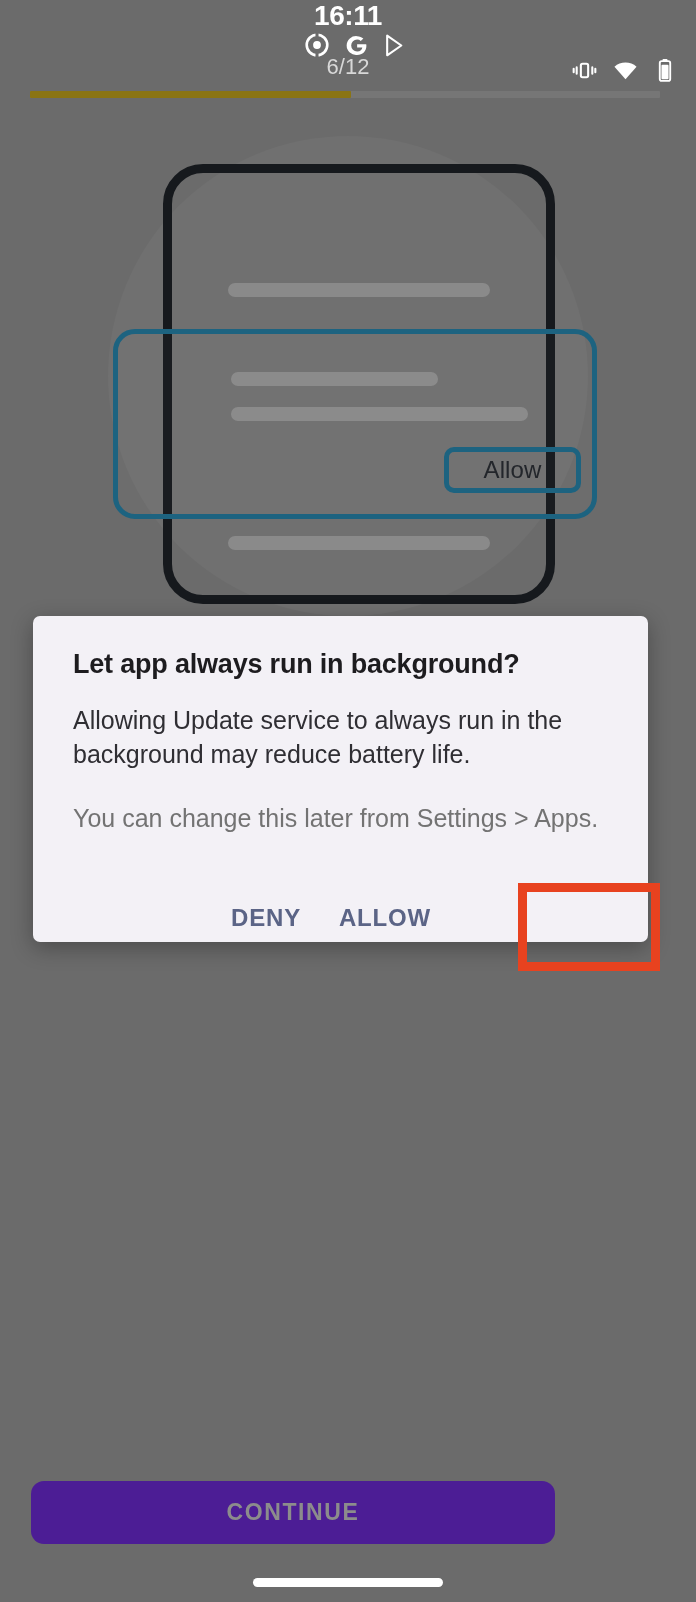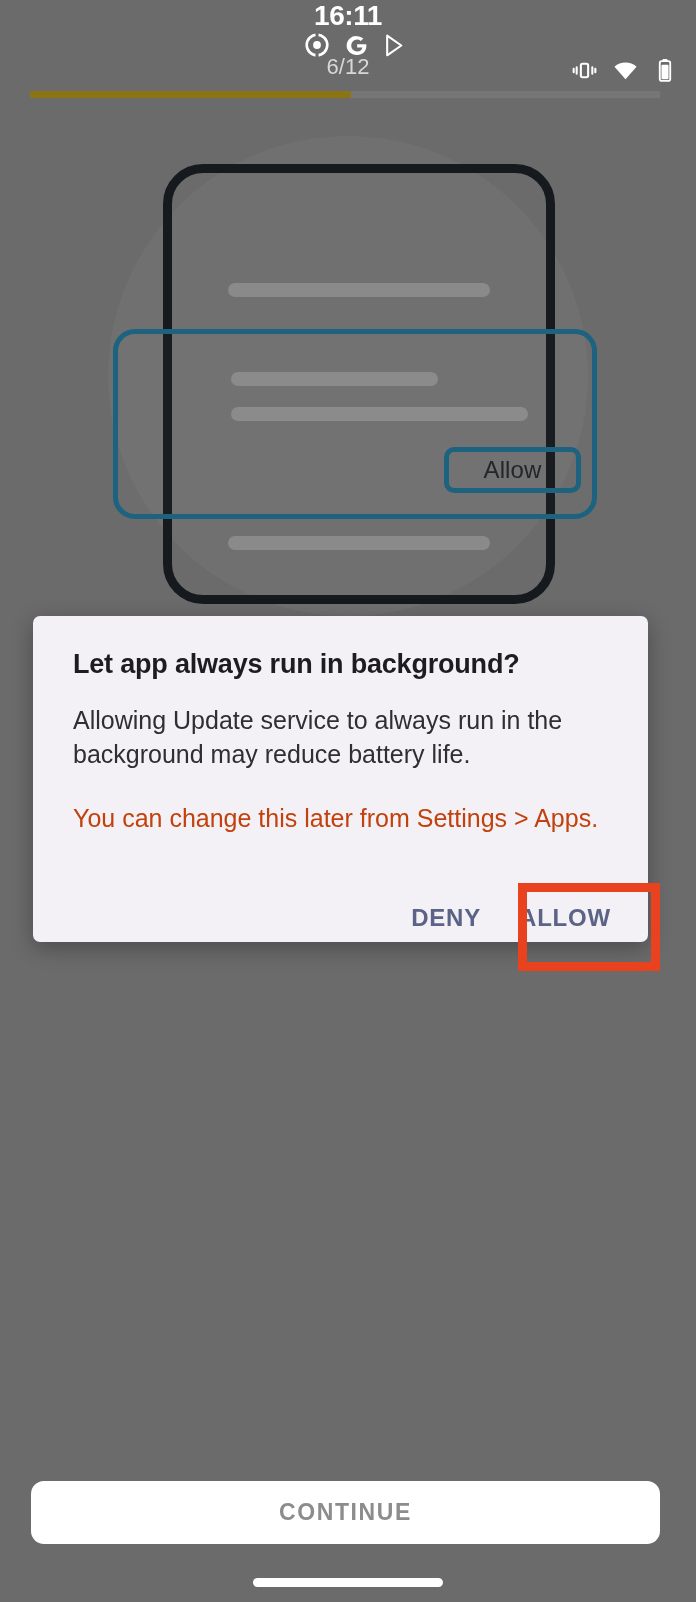--- a/index.html
+++ b/index.html
@@ -126,26 +126,26 @@
   #perm-body-1 {
     position:absolute; left:40px; top:87px;
     width:545px;
     font-size:25px; line-height:34px;
     color:#2f2e33;
   }
   #perm-body-2 {
     position:absolute; left:40px; top:185px;
     width:555px;
     font-size:25px; line-height:34px;
-    color:#c2410c;
+    color:#737373;
   }
   #perm-actions {
     position:absolute; left:0; top:278px;
     width:615px; height:48px;
-    display:flex; align-items:center; justify-content:flex-end;
+    display:flex; align-items:center; justify-content:center;
     padding-right:17px;
     gap:0px;
   }
   .perm-btn {
     font-size:24px; font-weight:bold;
     color:#5b6486;
     letter-spacing:0.8px;
     background:transparent;
     border:none;
     cursor:pointer;
@@ -160,22 +160,22 @@
     left:518px; top:883px;
     width:142px; height:88px;
     border:9px solid #e8421f;
     box-sizing:border-box;
     pointer-events:none;
   }
 
   
   #continue-button {
     position:absolute; left:31px; top:1481px;
-    width:629px; height:63px;
-    background:#ffffff;
+    width:524px; height:63px;
+    background:#4c1d95;
     border:none;
     border-radius:13px;
     color:#8c8c8c;
     font-size:23px; font-weight:bold;
     letter-spacing:1.6px;
     font-family:"Liberation Sans", sans-serif;
     cursor:pointer;
   }
 
   

